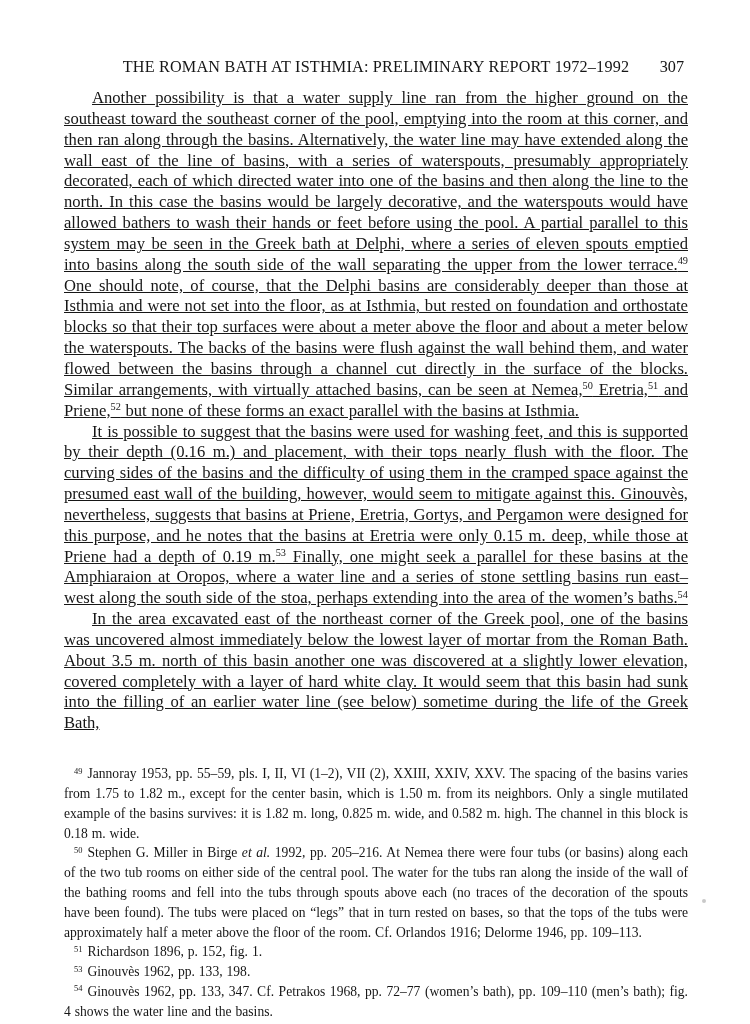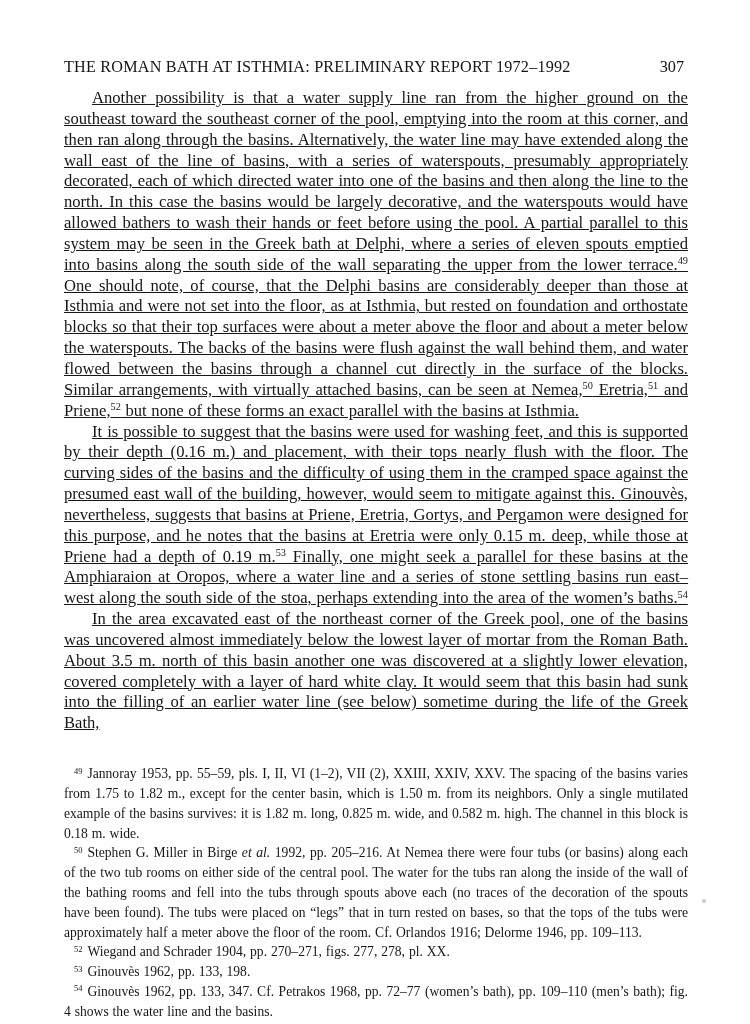--- a/index.html
+++ b/index.html
@@ -25,20 +25,21 @@
   .running-head {
     position: relative;
     width: 100%;
     height: 20px;
     font-size: 16.2px;
     line-height: 20px;
     white-space: nowrap;
   }
   .running-head .title {
     display: block;
+    text-align: center;
     letter-spacing: 0.2px;
   }
   .running-head .pageno {
     position: absolute;
     right: 4px;
     top: 0;
   }
   .body-text {
     margin-top: 11px;
     text-decoration: underline;
@@ -95,20 +96,20 @@
 
     <div class="body-text">
         <p>Another possibility is that a water supply line ran from the higher ground on the southeast toward the southeast corner of the pool, emptying into the room at this corner, and then ran along through the basins.  Alternatively, the water line may have extended along the wall east of the line of basins, with a series of waterspouts, presumably appropriately decorated, each of which directed water into one of the basins and then along the line to the north. In this case the basins would be largely decorative, and the waterspouts would have allowed bathers to wash their hands or feet before using the pool.  A partial parallel to this system may be seen in the Greek bath at Delphi, where a series of eleven spouts emptied into basins along the south side of the wall separating the upper from the lower terrace.<sup class="fnref">49</sup> One should note, of course, that the Delphi basins are considerably deeper than those at Isthmia and were not set into the floor, as at Isthmia, but rested on foundation and orthostate blocks so that their top surfaces were about a meter above the floor and about a meter below the waterspouts.  The backs of the basins were flush against the wall behind them, and water flowed between the basins through a channel cut directly in the surface of the blocks.  Similar arrangements, with virtually attached basins, can be seen at Nemea,<sup class="fnref">50</sup> Eretria,<sup class="fnref">51</sup> and Priene,<sup class="fnref">52</sup> but none of these forms an exact parallel with the basins at Isthmia.</p>
         <p>It is possible to suggest that the basins were used for washing feet, and this is supported by their depth (0.16 m.) and placement, with their tops nearly flush with the floor.  The curving sides of the basins and the difficulty of using them in the cramped space against the presumed east wall of the building, however, would seem to mitigate against this.  Ginouvès, nevertheless, suggests that basins at Priene, Eretria, Gortys, and Pergamon were designed for this purpose, and he notes that the basins at Eretria were only 0.15 m. deep, while those at Priene had a depth of 0.19 m.<sup class="fnref">53</sup> Finally, one might seek a parallel for these basins at the Amphiaraion at Oropos, where a water line and a series of stone settling basins run east–west along the south side of the stoa, perhaps extending into the area of the women’s baths.<sup class="fnref">54</sup></p>
         <p>In the area excavated east of the northeast corner of the Greek pool, one of the basins was uncovered almost immediately below the lowest layer of mortar from the Roman Bath. About 3.5 m. north of this basin another one was discovered at a slightly lower elevation, covered completely with a layer of hard white clay.  It would seem that this basin had sunk into the filling of an earlier water line (see below) sometime during the life of the Greek Bath,</p>
       </div>
 
     <div class="footnotes">
         <p><sup class="fnref">49</sup>Jannoray 1953, pp. 55–59, pls. I, II, VI (1–2), VII (2), XXIII, XXIV, XXV. The spacing of the basins varies from 1.75 to 1.82 m., except for the center basin, which is 1.50 m. from its neighbors.  Only a single mutilated example of the basins survives: it is 1.82 m. long, 0.825 m. wide, and 0.582 m. high.  The channel in this block is 0.18 m. wide.</p>
         <p><sup class="fnref">50</sup>Stephen G. Miller in Birge <i>et al.</i> 1992, pp. 205–216.  At Nemea there were four tubs (or basins) along each of the two tub rooms on either side of the central pool.  The water for the tubs ran along the inside of the wall of the bathing rooms and fell into the tubs through spouts above each (no traces of the decoration of the spouts have been found).  The tubs were placed on “legs” that in turn rested on bases, so that the tops of the tubs were approximately half a meter above the floor of the room.  Cf. Orlandos 1916; Delorme 1946, pp. 109–113.</p>
-        <p><sup class="fnref">52</sup>Wiegand and Schrader 1904, pp. 270–271, figs. 277, 278, pl. XX.</p>
+        <p><sup class="fnref">51</sup>Richardson 1896, p. 152, fig. 1.</p>
         <p><sup class="fnref">53</sup>Ginouvès 1962, pp. 133, 198.</p>
         <p><sup class="fnref">54</sup>Ginouvès 1962, pp. 133, 347.  Cf. Petrakos 1968, pp. 72–77 (women’s bath), pp. 109–110 (men’s bath); fig. 4 shows the water line and the basins.</p>
       </div>
 
   </div>
   <div class="scan-speck"></div>
 </div>
 
 </body></html>

